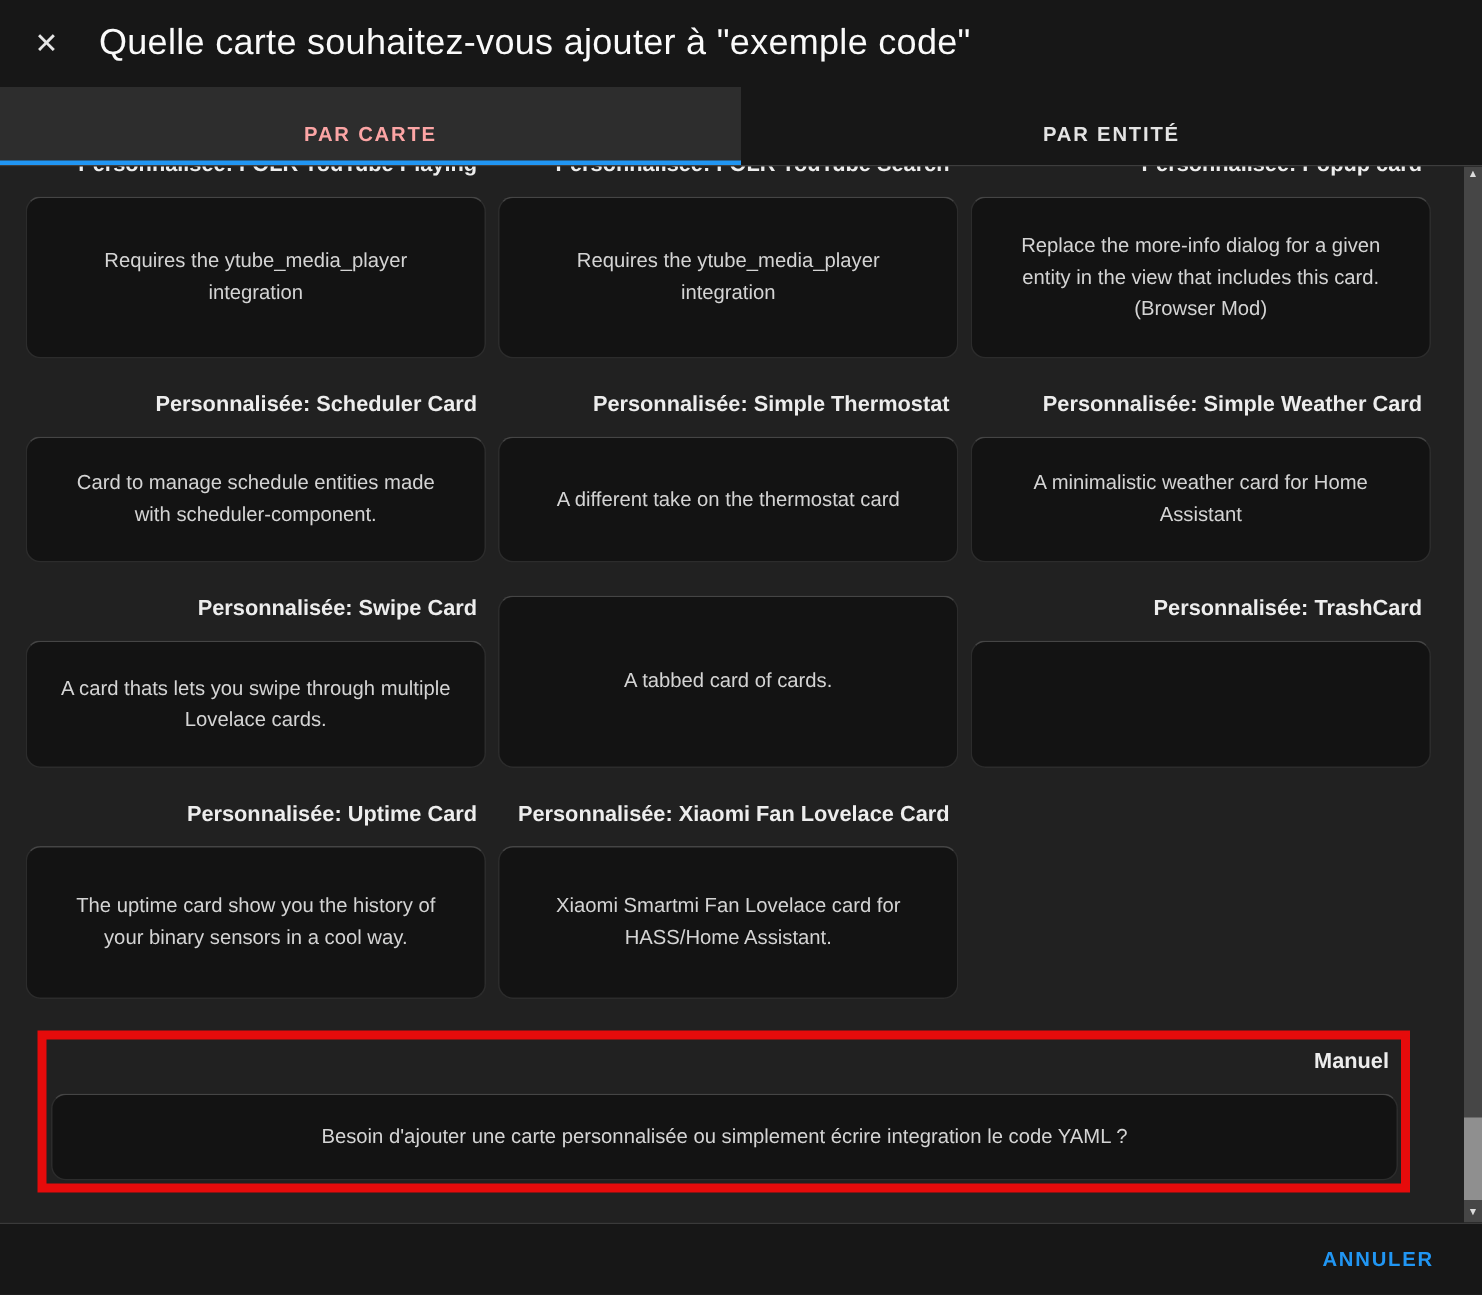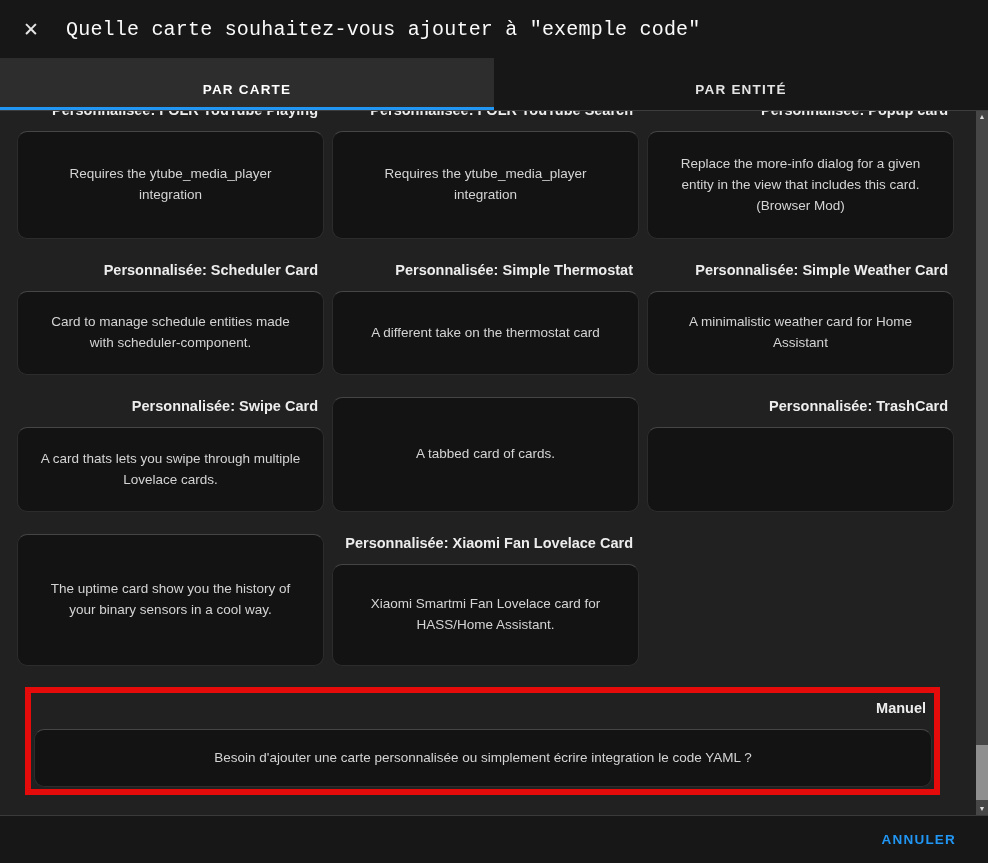--- a/index.html
+++ b/index.html
@@ -24,25 +24,24 @@
     width: 26px; height: 26px;
     display: flex; align-items: center; justify-content: center;
     color: #e6e6e6;
     font-size: 19px;
     cursor: pointer;
     margin-right: 22px;
     flex: 0 0 auto;
   }
   .dialog-title {
     color: #fafafa;
-    font-size: 20px;
+    font-size: 24px;
     font-weight: 400;
     letter-spacing: 0.2px;
     white-space: nowrap;
-    font-family: Liberation Mono, monospace;
   }
 
   
   .tabbar {
     height: 53px;
     background: #171717;
     display: flex;
     border-bottom: 1px solid #3d3d3d;
   }
   .tab {
@@ -52,21 +51,21 @@
     justify-content: center;
     padding-top: 10px;
     font-size: 13.5px;
     font-weight: 700;
     letter-spacing: 1.2px;
     color: #e4e4e4;
     cursor: pointer;
   }
   .tab.active {
     background: #2d2d2d;
-    color: #ffffff;
+    color: #fca5a5;
     box-shadow: inset 0 -3px 0 #2196f3;
   }
 
   
   .content {
     position: relative;
     height: 704px;
     background: #212121;
     overflow: hidden;
   }
@@ -246,20 +245,21 @@
       </div>
 
       <div class="cell">
         <div class="card-title">Personnalisée: TrashCard</div>
         <div class="card-preview">
           <div class="card-desc"></div>
         </div>
       </div>
 
       <div class="cell">
+        <div class="card-title">Personnalisée: Uptime Card</div>
         <div class="card-preview">
           <div class="card-desc">The uptime card show you the history of your binary sensors in a cool way.</div>
         </div>
       </div>
 
       <div class="cell">
         <div class="card-title">Personnalisée: Xiaomi Fan Lovelace Card</div>
         <div class="card-preview">
           <div class="card-desc">Xiaomi Smartmi Fan Lovelace card for HASS/Home Assistant.</div>
         </div>

